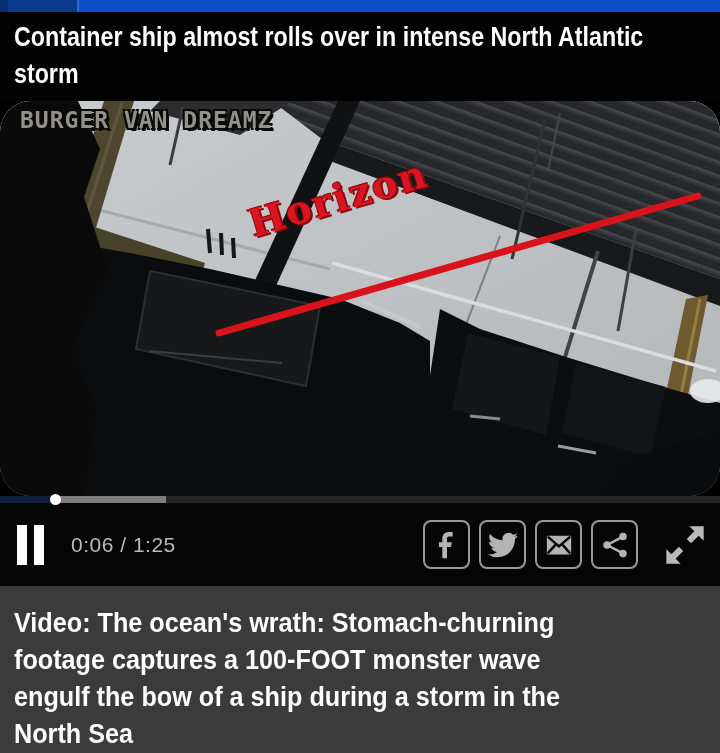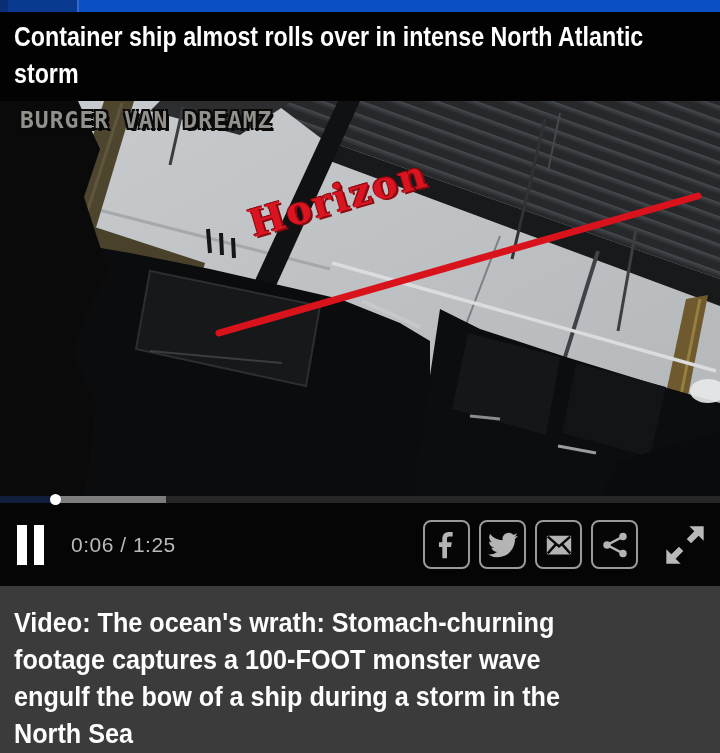--- a/index.html
+++ b/index.html
@@ -9,21 +9,21 @@
   .topbar{height:12px;background:#0b4fc4;position:relative;}
   .topbar .seg-left{position:absolute;left:0;top:0;height:100%;width:77px;background:#0a3a8f;}
   .topbar .seg-edge{position:absolute;left:0;top:0;height:100%;width:8px;background:#092e72;}
   .topbar .seg-div{position:absolute;left:77px;top:0;height:100%;width:2px;background:#2f6ad4;}
 
   
   .headline{height:83px;background:#020202;padding:6px 0 0 14px;overflow:hidden;}
   .title-line{color:#fff;font-weight:bold;font-size:28px;line-height:37px;white-space:nowrap;transform:scaleX(.83);transform-origin:0 0;}
 
   
-  .video{position:relative;width:720px;height:395px;background:#c3c6c9;overflow:hidden;}
+  .video{position:relative;width:720px;height:395px;background:#c3c6c9;overflow:hidden;border-radius:31px;}
   .video svg{position:absolute;left:0;top:0;}
   .watermark{position:absolute;left:20px;top:6px;font-family:"DejaVu Sans Mono",monospace;font-weight:bold;font-size:23px;letter-spacing:1px;color:#92918c;text-shadow:-2px -2px 0 #0a0a0a,2px -2px 0 #0a0a0a,-2px 2px 0 #0a0a0a,2px 2px 0 #0a0a0a,3px 3px 0 #0a0a0a;white-space:nowrap;}
   .horizon{position:absolute;left:256px;top:100px;font-family:"DejaVu Serif","Liberation Serif",serif;font-weight:bold;font-size:38px;letter-spacing:2px;color:#da1420;transform:rotate(-16.5deg);transform-origin:0 100%;text-shadow:2px 2px 0 #8a0b10,-1px -1px 0 #8a0b10,1px -1px 0 #7a0a0e;white-space:nowrap;}
 
   
   .progress{position:relative;height:7px;background:#262626;}
   .progress .buffered{position:absolute;left:0;top:0;height:100%;background:#7d7d7d;}
   .progress .played{position:absolute;left:0;top:0;height:100%;background:#101f3d;}
   .progress .knob{position:absolute;top:-2px;width:11px;height:11px;border-radius:50%;background:#fff;}
 

